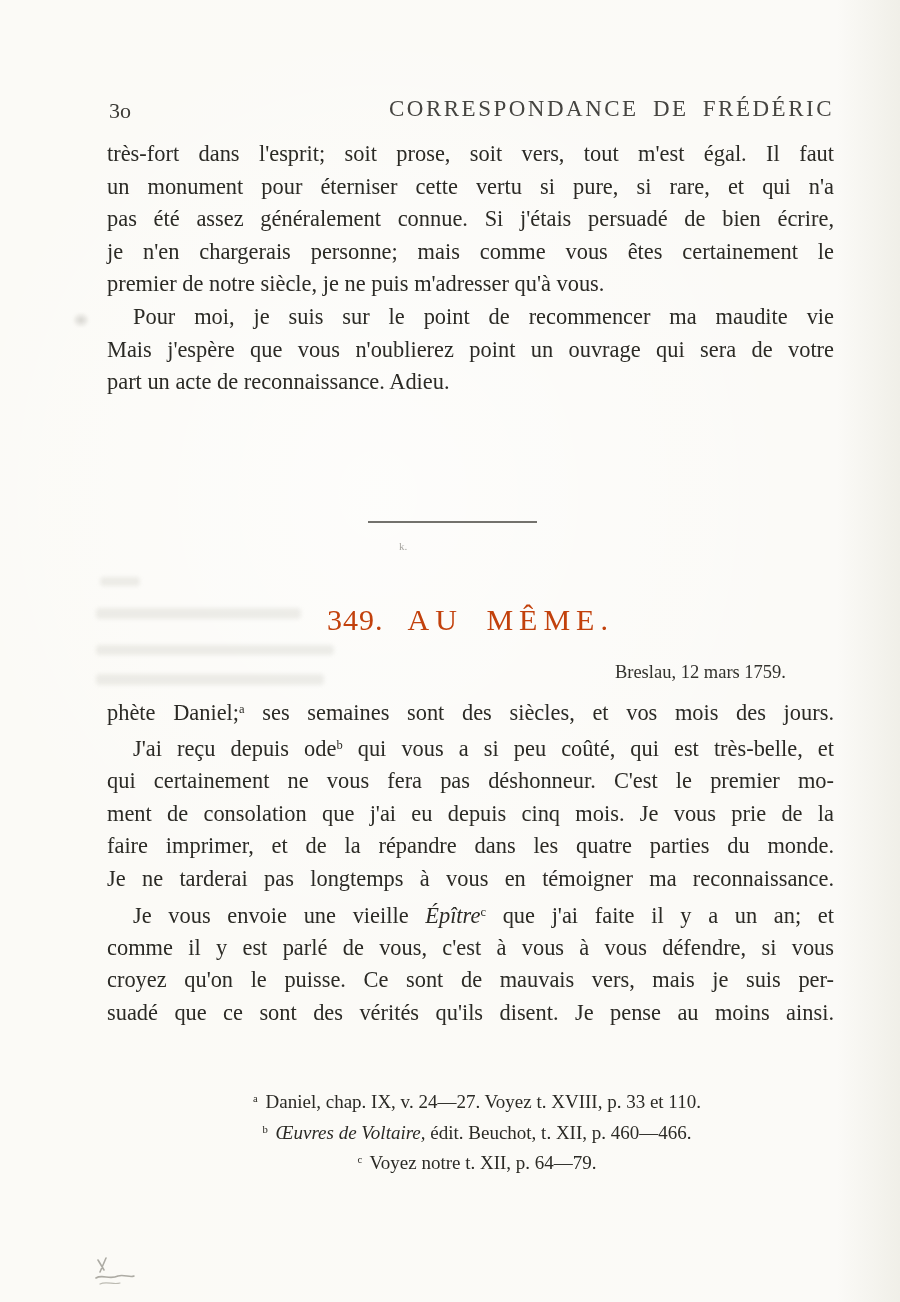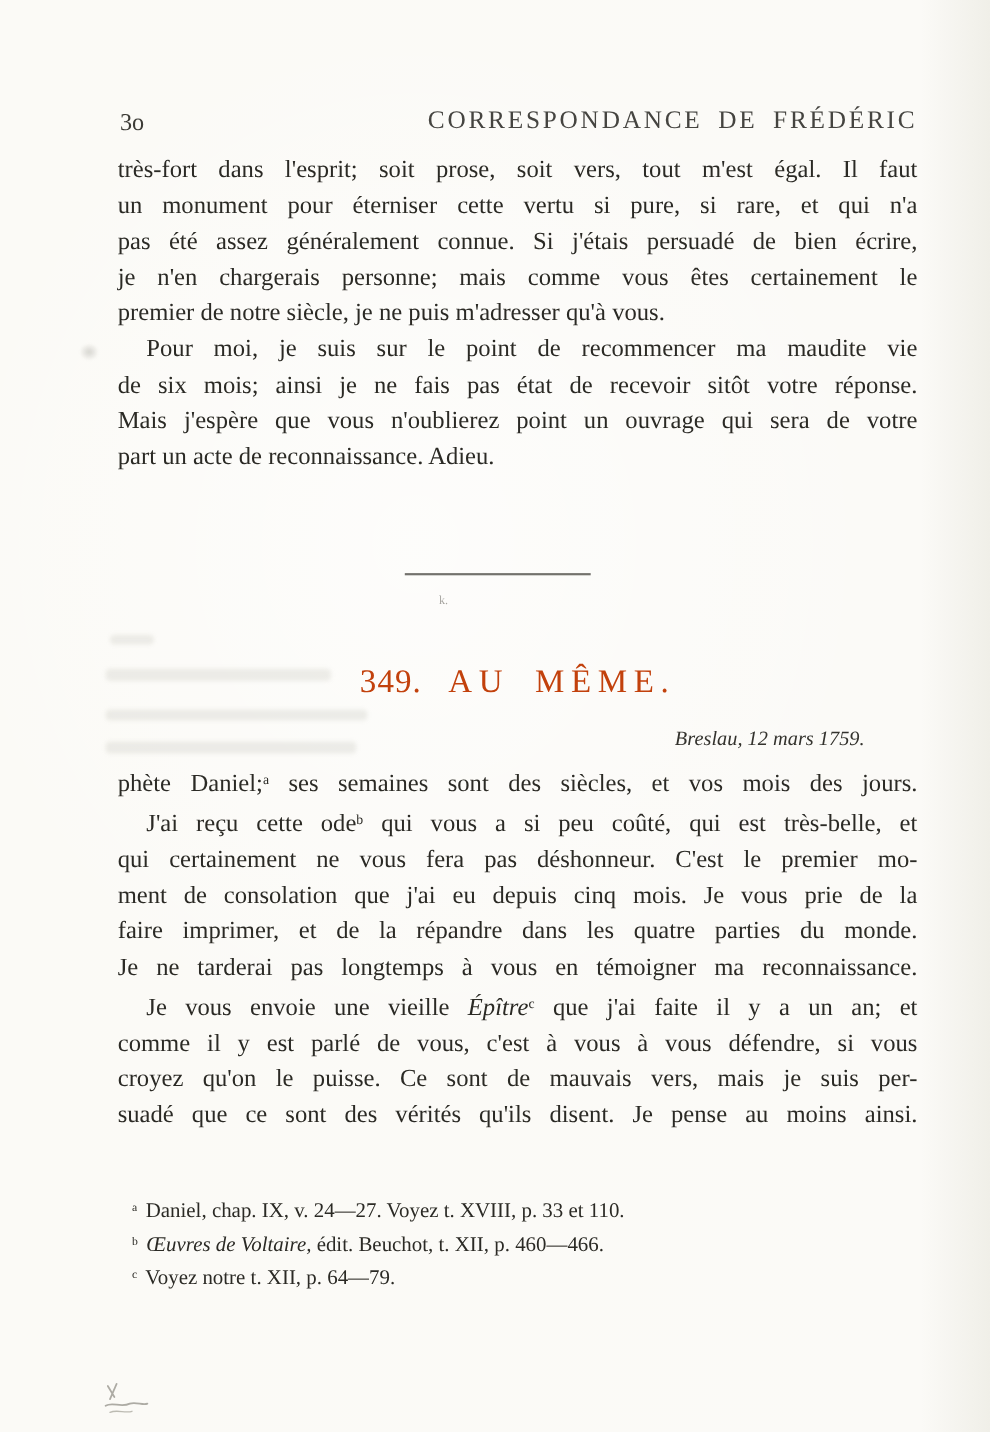--- a/index.html
+++ b/index.html
@@ -39,25 +39,25 @@
              background:#5a5953; opacity:0.85; }
   #divider-mark { position:absolute; left:399px; top:540px; font-size:11px;
                   color:rgba(80,78,70,0.5); filter:blur(0.4px); }
 
   
   #heading { top:603px; text-align:center; color:#c2410c; white-space:nowrap; }
   #heading .num { font-size:30px; letter-spacing:1px; margin-right:24px; }
   #heading .ttl { font-size:30px; letter-spacing:6px; word-spacing:10px; }
 
   #dateline { top:662px; font-size:18.5px; text-align:right;
-              box-sizing:border-box; padding-right:48px; color:#33322d;font-style:italic; }
+              box-sizing:border-box; padding-right:48px; color:#33322d; }
 
   
   #footnotes { top:1085px; font-size:19px; }
-  .footnote { line-height:28px; padding-left:13px; }
+  .footnote { line-height:28px; padding-left:13px;text-align:center; }
   .footnote .sup { margin-right:3px; }
 
   
   .ghost { position:absolute; background:rgba(130,128,116,0.13);
            filter:blur(2px); border-radius:4px; }
   #ghost-1 { left:100px; top:577px; width:40px;  height:9px; }
   #ghost-2 { left:96px;  top:608px; width:205px; height:11px; }
   #ghost-3 { left:96px;  top:645px; width:238px; height:10px; }
   #ghost-4 { left:96px;  top:674px; width:228px; height:11px; }
   #smudge-margin { left:72px; top:312px; width:18px; height:16px;
@@ -77,41 +77,40 @@
 <div class="col bodytext" id="continuation">
     <div class="para">
       <div class="tline just"><span>très-fort dans l'esprit; soit prose, soit vers, tout m'est égal. Il faut</span></div>
       <div class="tline just"><span>un monument pour éterniser cette vertu si pure, si rare, et qui n'a</span></div>
       <div class="tline just"><span>pas été assez généralement connue. Si j'étais persuadé de bien écrire,</span></div>
       <div class="tline just"><span>je n'en chargerais personne; mais comme vous êtes certainement le</span></div>
       <div class="tline"><span>premier de notre siècle, je ne puis m'adresser qu'à vous.</span></div>
     </div>
     <div class="para indent">
       <div class="tline just"><span>Pour moi, je suis sur le point de recommencer ma maudite vie</span></div>
-      <div class="tline just"><span>de six mois; ainsi je ne fais pas état de recevoir sitôt votre réponse.</span></div>
       <div class="tline just"><span>Mais j'espère que vous n'oublierez point un ouvrage qui sera de votre</span></div>
       <div class="tline"><span>part un acte de reconnaissance.  Adieu.</span></div>
     </div>
   </div>
 
 <div id="divider"></div>
 <div id="divider-mark">k.</div>
 
 <div class="col" id="heading">
   <span class="num">349.</span><span class="ttl">AU MÊME.</span>
 </div>
 
 <div class="col" id="dateline">Breslau, 12 mars 1759.</div>
 
 <div class="col bodytext" id="letter-body">
     <div class="para">
       <div class="tline just"><span>phète Daniel;</span><span class="sup">a</span><span> ses semaines sont des siècles, et vos mois des jours.</span></div>
     </div>
     <div class="para indent">
-      <div class="tline just"><span>J'ai reçu cette ode</span><span class="sup">b</span><span> qui vous a si peu coûté, qui est très-belle, et</span></div>
+      <div class="tline just"><span>J'ai reçu depuis ode</span><span class="sup">b</span><span> qui vous a si peu coûté, qui est très-belle, et</span></div>
       <div class="tline just"><span>qui certainement ne vous fera pas déshonneur.  C'est le premier mo-</span></div>
       <div class="tline just"><span>ment de consolation que j'ai eu depuis cinq mois.  Je vous prie de la</span></div>
       <div class="tline just"><span>faire imprimer, et de la répandre dans les quatre parties du monde.</span></div>
       <div class="tline just"><span>Je ne tarderai pas longtemps à vous en témoigner ma reconnaissance.</span></div>
     </div>
     <div class="para indent">
       <div class="tline just"><span>Je vous envoie une vieille </span><span class="i">Épître</span><span class="sup">c</span><span> que j'ai faite il y a un an; et</span></div>
       <div class="tline just"><span>comme il y est parlé de vous, c'est à vous à vous défendre, si vous</span></div>
       <div class="tline just"><span>croyez qu'on le puisse.  Ce sont de mauvais vers, mais je suis per-</span></div>
       <div class="tline just"><span>suadé que ce sont des vérités qu'ils disent.  Je pense au moins ainsi.</span></div>

